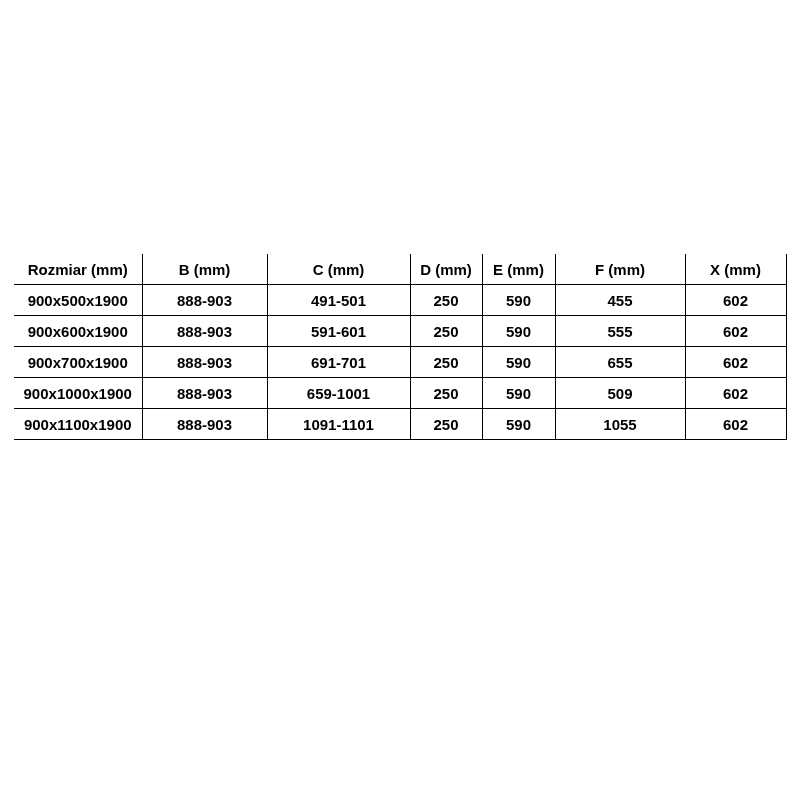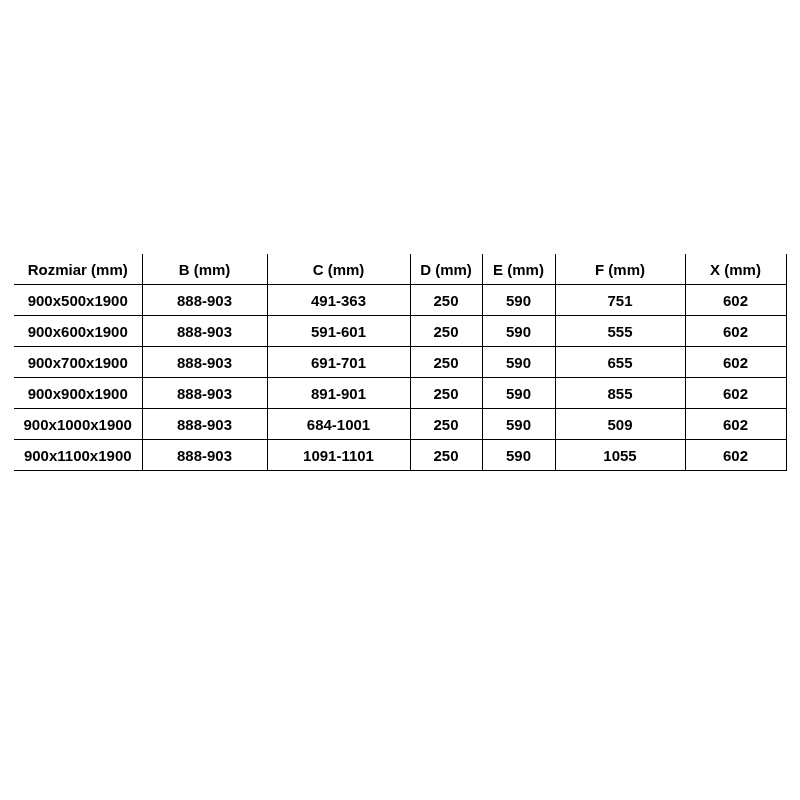--- a/index.html
+++ b/index.html
@@ -76,24 +76,24 @@
         <th>D (mm)</th>
         <th>E (mm)</th>
         <th>F (mm)</th>
         <th>X (mm)</th>
       </tr>
     </thead>
     <tbody>
       <tr>
         <td>900x500x1900</td>
         <td>888-903</td>
-        <td>491-363</td>
+        <td>491-501</td>
         <td>250</td>
         <td>590</td>
-        <td>751</td>
+        <td>455</td>
         <td>602</td>
       </tr>
       <tr>
         <td>900x600x1900</td>
         <td>888-903</td>
         <td>591-601</td>
         <td>250</td>
         <td>590</td>
         <td>555</td>
         <td>602</td>
@@ -101,32 +101,23 @@
       <tr>
         <td>900x700x1900</td>
         <td>888-903</td>
         <td>691-701</td>
         <td>250</td>
         <td>590</td>
         <td>655</td>
         <td>602</td>
       </tr>
       <tr>
-        <td>900x900x1900</td>
-        <td>888-903</td>
-        <td>891-901</td>
-        <td>250</td>
-        <td>590</td>
-        <td>855</td>
-        <td>602</td>
-      </tr>
-      <tr>
         <td>900x1000x1900</td>
         <td>888-903</td>
-        <td>684-1001</td>
+        <td>659-1001</td>
         <td>250</td>
         <td>590</td>
         <td>509</td>
         <td>602</td>
       </tr>
       <tr>
         <td>900x1100x1900</td>
         <td>888-903</td>
         <td>1091-1101</td>
         <td>250</td>

